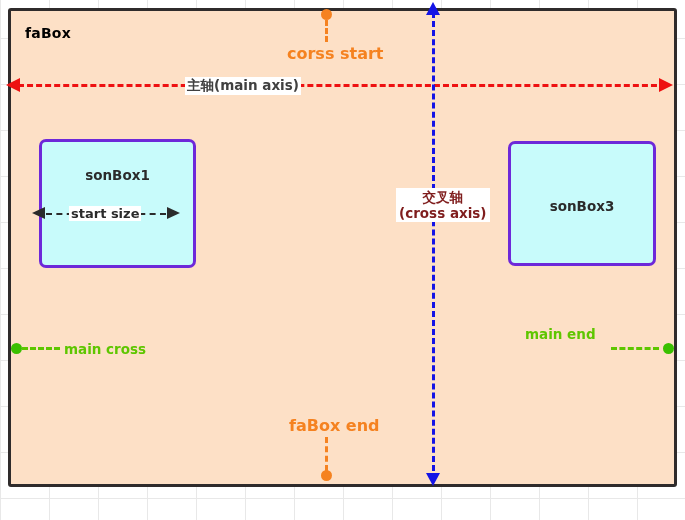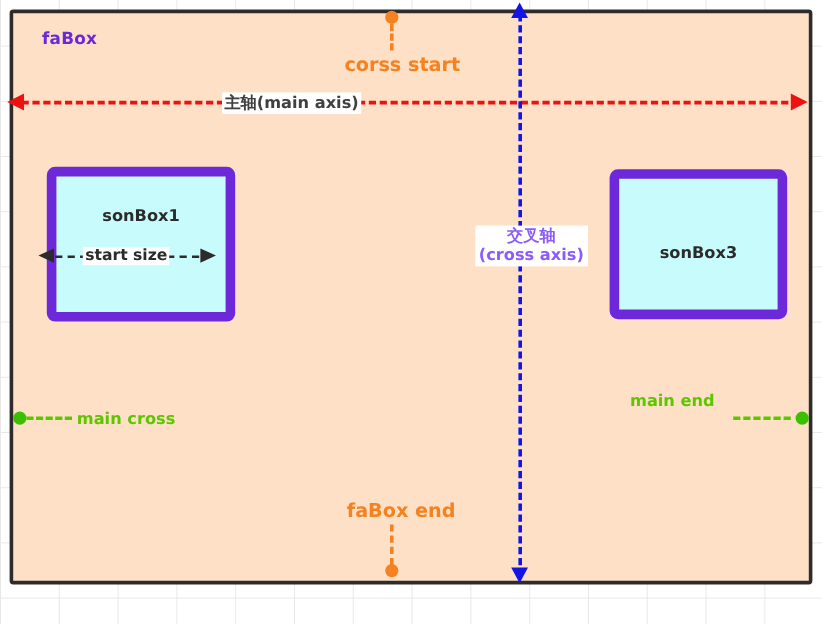--- a/index.html
+++ b/index.html
@@ -33,34 +33,34 @@
     top: 8px;
     width: 669px;
     height: 479px;
     box-sizing: border-box;
     background: #fde0c6;
     border: 3px solid #2f2b2b;
     border-radius: 3px;
   }
   #fabox-label {
     position: absolute;
-    left: 24px;
+    left: 14px;
     top: 14px;
     font-size: 14px;
     font-weight: bold;
-    color: #6d28d9;
+    color: #000000;
     letter-spacing: 0.2px;
   }
 
   
   .sonbox {
     position: absolute;
     box-sizing: border-box;
     background: #c8fbfb;
-    border: 8px solid #6d28d9;
+    border: 3px solid #6d28d9;
     border-radius: 7px;
   }
   .sonbox-label {
     position: absolute;
     left: 0;
     width: 100%;
     text-align: center;
     font-size: 13.5px;
     font-weight: bold;
     color: #2b2b2b;
@@ -133,21 +133,21 @@
     top: 473px;
     border-left: 7px solid transparent;
     border-right: 7px solid transparent;
     border-top: 13px solid #1414e6;
   }
   #cross-axis-label {
     position: absolute;
     left: 396px;
     top: 188px;
     background: #ffffff;
-    color: #8b5cf6;
+    color: #7f1d1d;
     font-size: 13.5px;
     font-weight: bold;
     text-align: center;
     line-height: 16px;
     padding: 1px 3px;
     white-space: nowrap;
   }
 
   
   .orange-dot {

